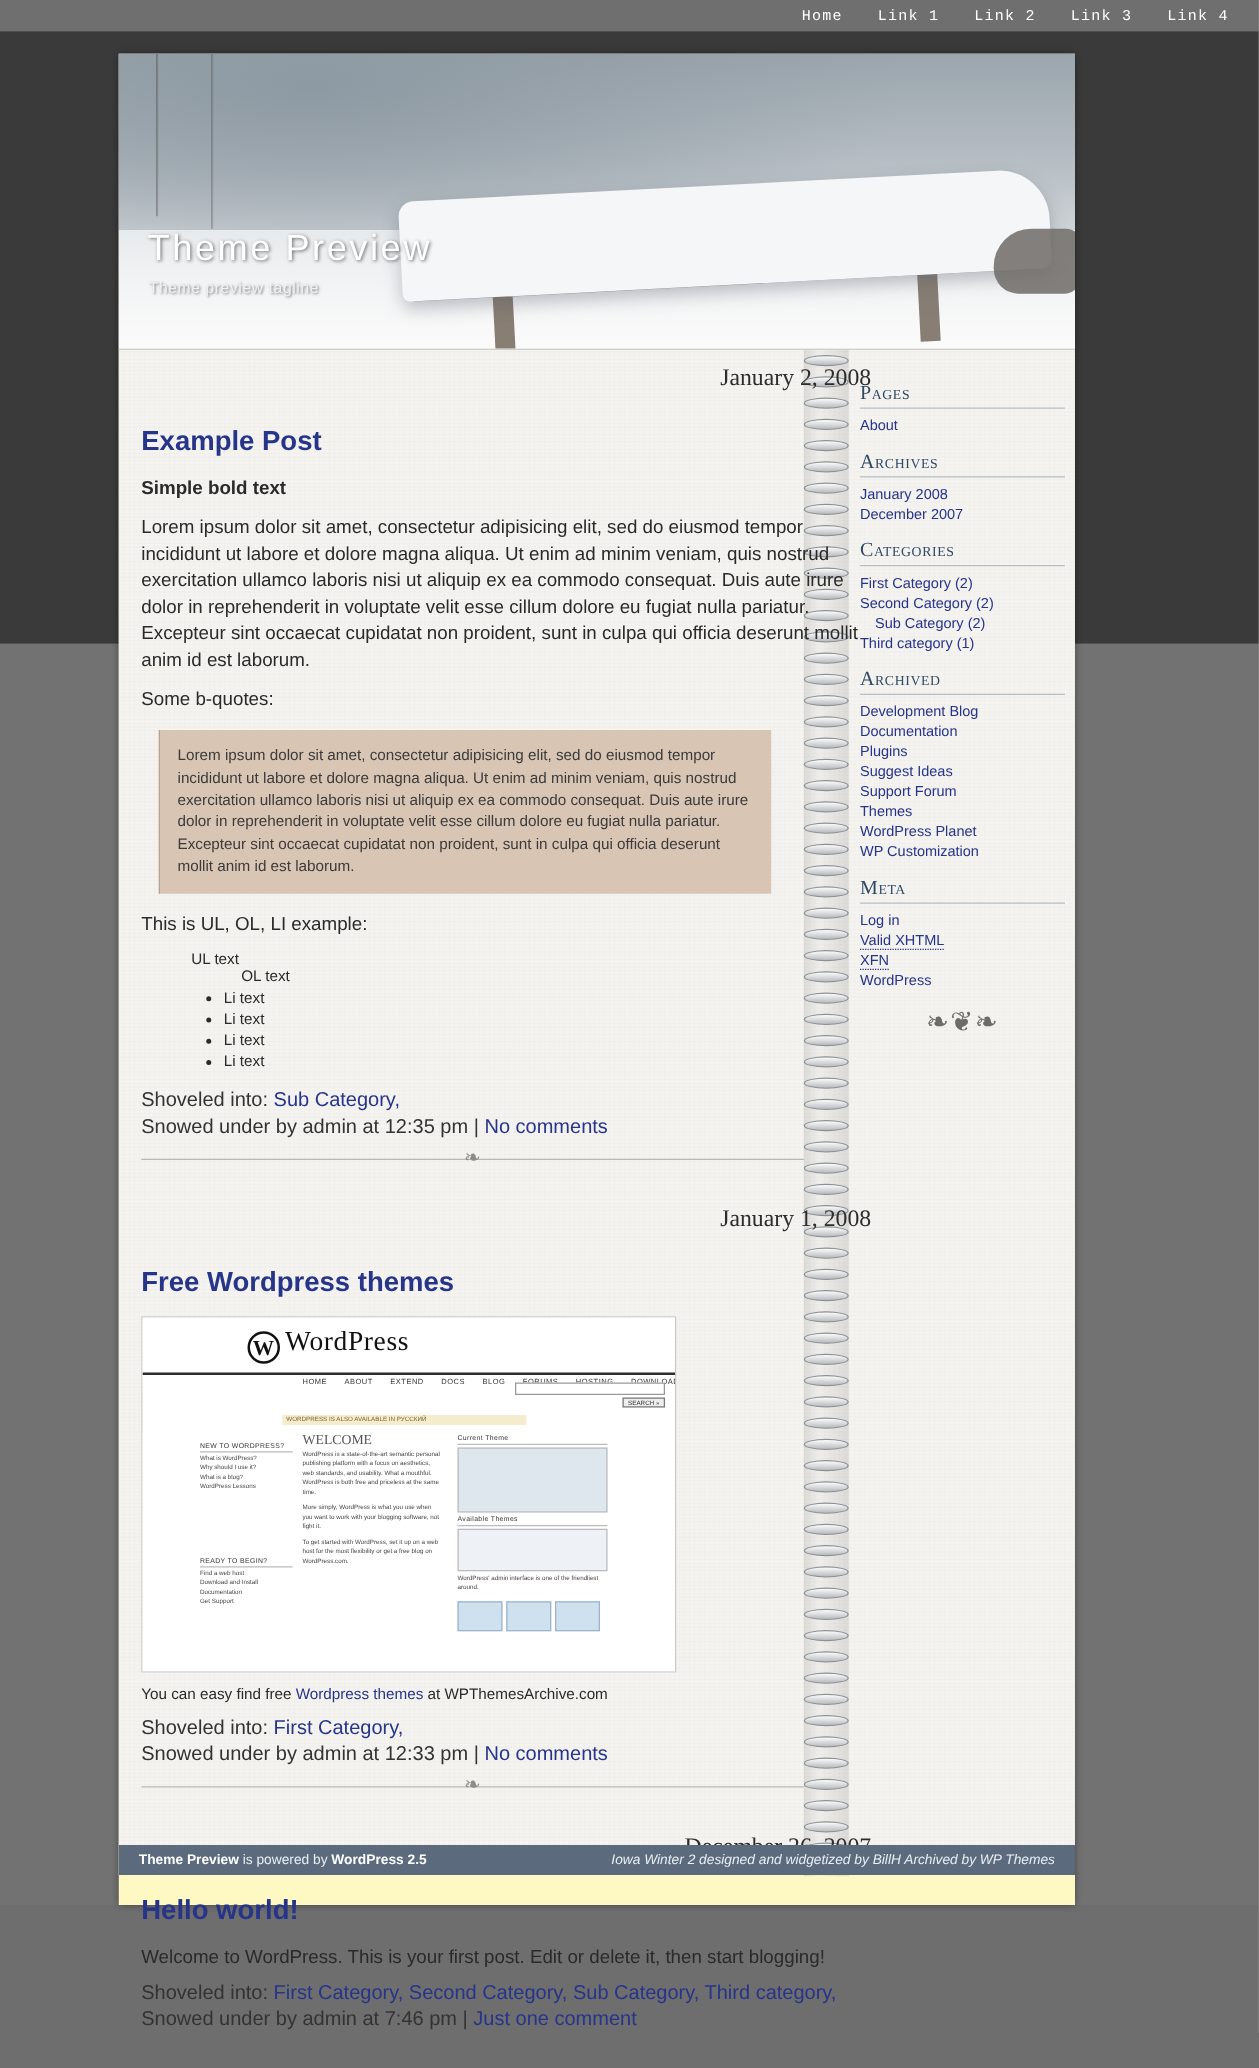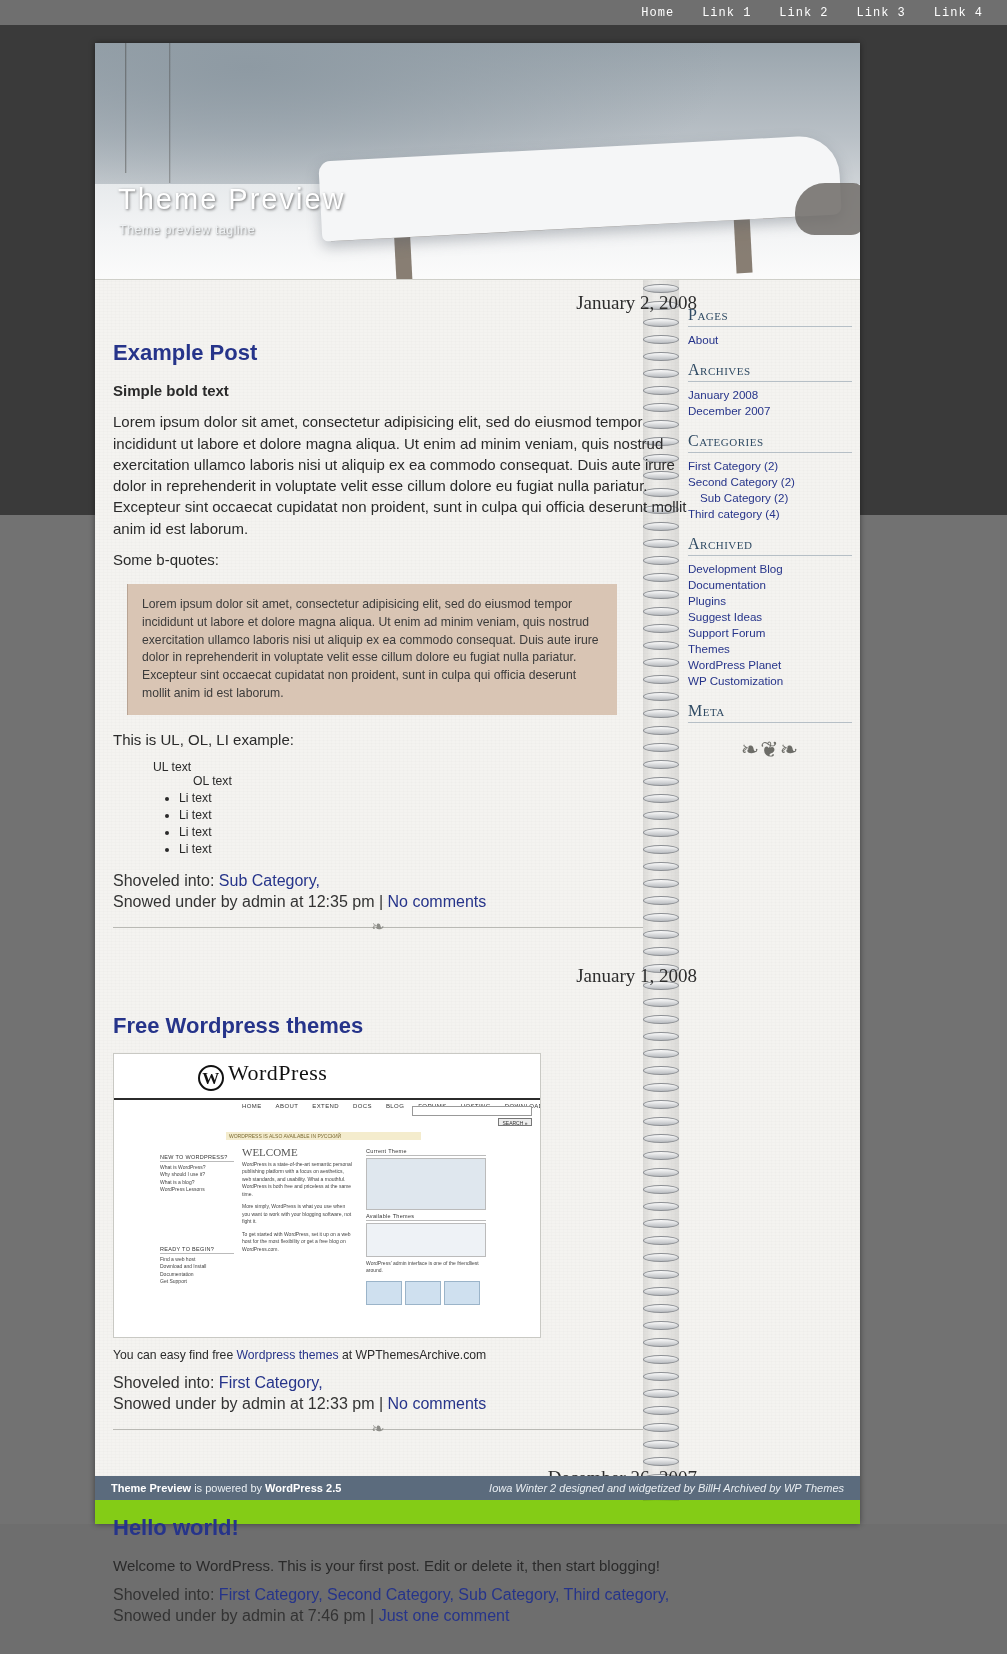--- a/index.html
+++ b/index.html
@@ -21,21 +21,21 @@
     padding-right:10px;
     font-family:"Liberation Mono", monospace;
     font-size:12px;
   }
   .topnav a {
     color:#ffffff; text-decoration:none; padding:0 14px; letter-spacing:1px;
   }
   
   .page {
     position:absolute; top:43px; left:95px; width:765px; height:1481px;
-    background:#84cc16;
+    background:#fef9c3;
     box-shadow:0 0 6px rgba(0,0,0,.45);
   }
   
   .header {
     position:relative; width:765px; height:236px; overflow:hidden;
     background:linear-gradient(180deg,#bfc6cc 0%, #aeb6bd 32%, #cfd4d8 60%, #e9ebed 100%);
   }
   .hdr-sky {
     position:absolute; inset:0;
     background:
@@ -462,36 +462,42 @@
       <ul class="sb-list">
         <li><a href="#">January 2008</a></li>
         <li><a href="#">December 2007</a></li>
       </ul>
 
       <div class="sb-h">Categories</div>
       <ul class="sb-list">
         <li><a href="#">First Category (2)</a></li>
         <li><a href="#">Second Category (2)</a></li>
         <li class="indent"><a href="#">Sub Category (2)</a></li>
-        <li><a href="#">Third category (4)</a></li>
+        <li><a href="#">Third category (1)</a></li>
       </ul>
 
       <div class="sb-h">Archived</div>
       <ul class="sb-list">
         <li><a href="#">Development Blog</a></li>
         <li><a href="#">Documentation</a></li>
         <li><a href="#">Plugins</a></li>
         <li><a href="#">Suggest Ideas</a></li>
         <li><a href="#">Support Forum</a></li>
         <li><a href="#">Themes</a></li>
         <li><a href="#">WordPress Planet</a></li>
         <li><a href="#">WP Customization</a></li>
       </ul>
 
       <div class="sb-h">Meta</div>
+      <ul class="sb-list">
+        <li><a href="#">Log in</a></li>
+        <li><a href="#" style="border-bottom:1px dotted #26348a">Valid XHTML</a></li>
+        <li><a href="#" style="border-bottom:1px dotted #26348a">XFN</a></li>
+        <li><a href="#">WordPress</a></li>
+      </ul>
 
       <div class="sb-orn">❧❦❧</div>
     </div>
 
     <div class="footer">
       <div class="left">
         <b>Theme Preview</b><span> is powered by </span><b>WordPress 2.5</b>
       </div>
       <div class="right">Iowa Winter 2 designed and widgetized by BillH Archived by WP Themes</div>
     </div>

